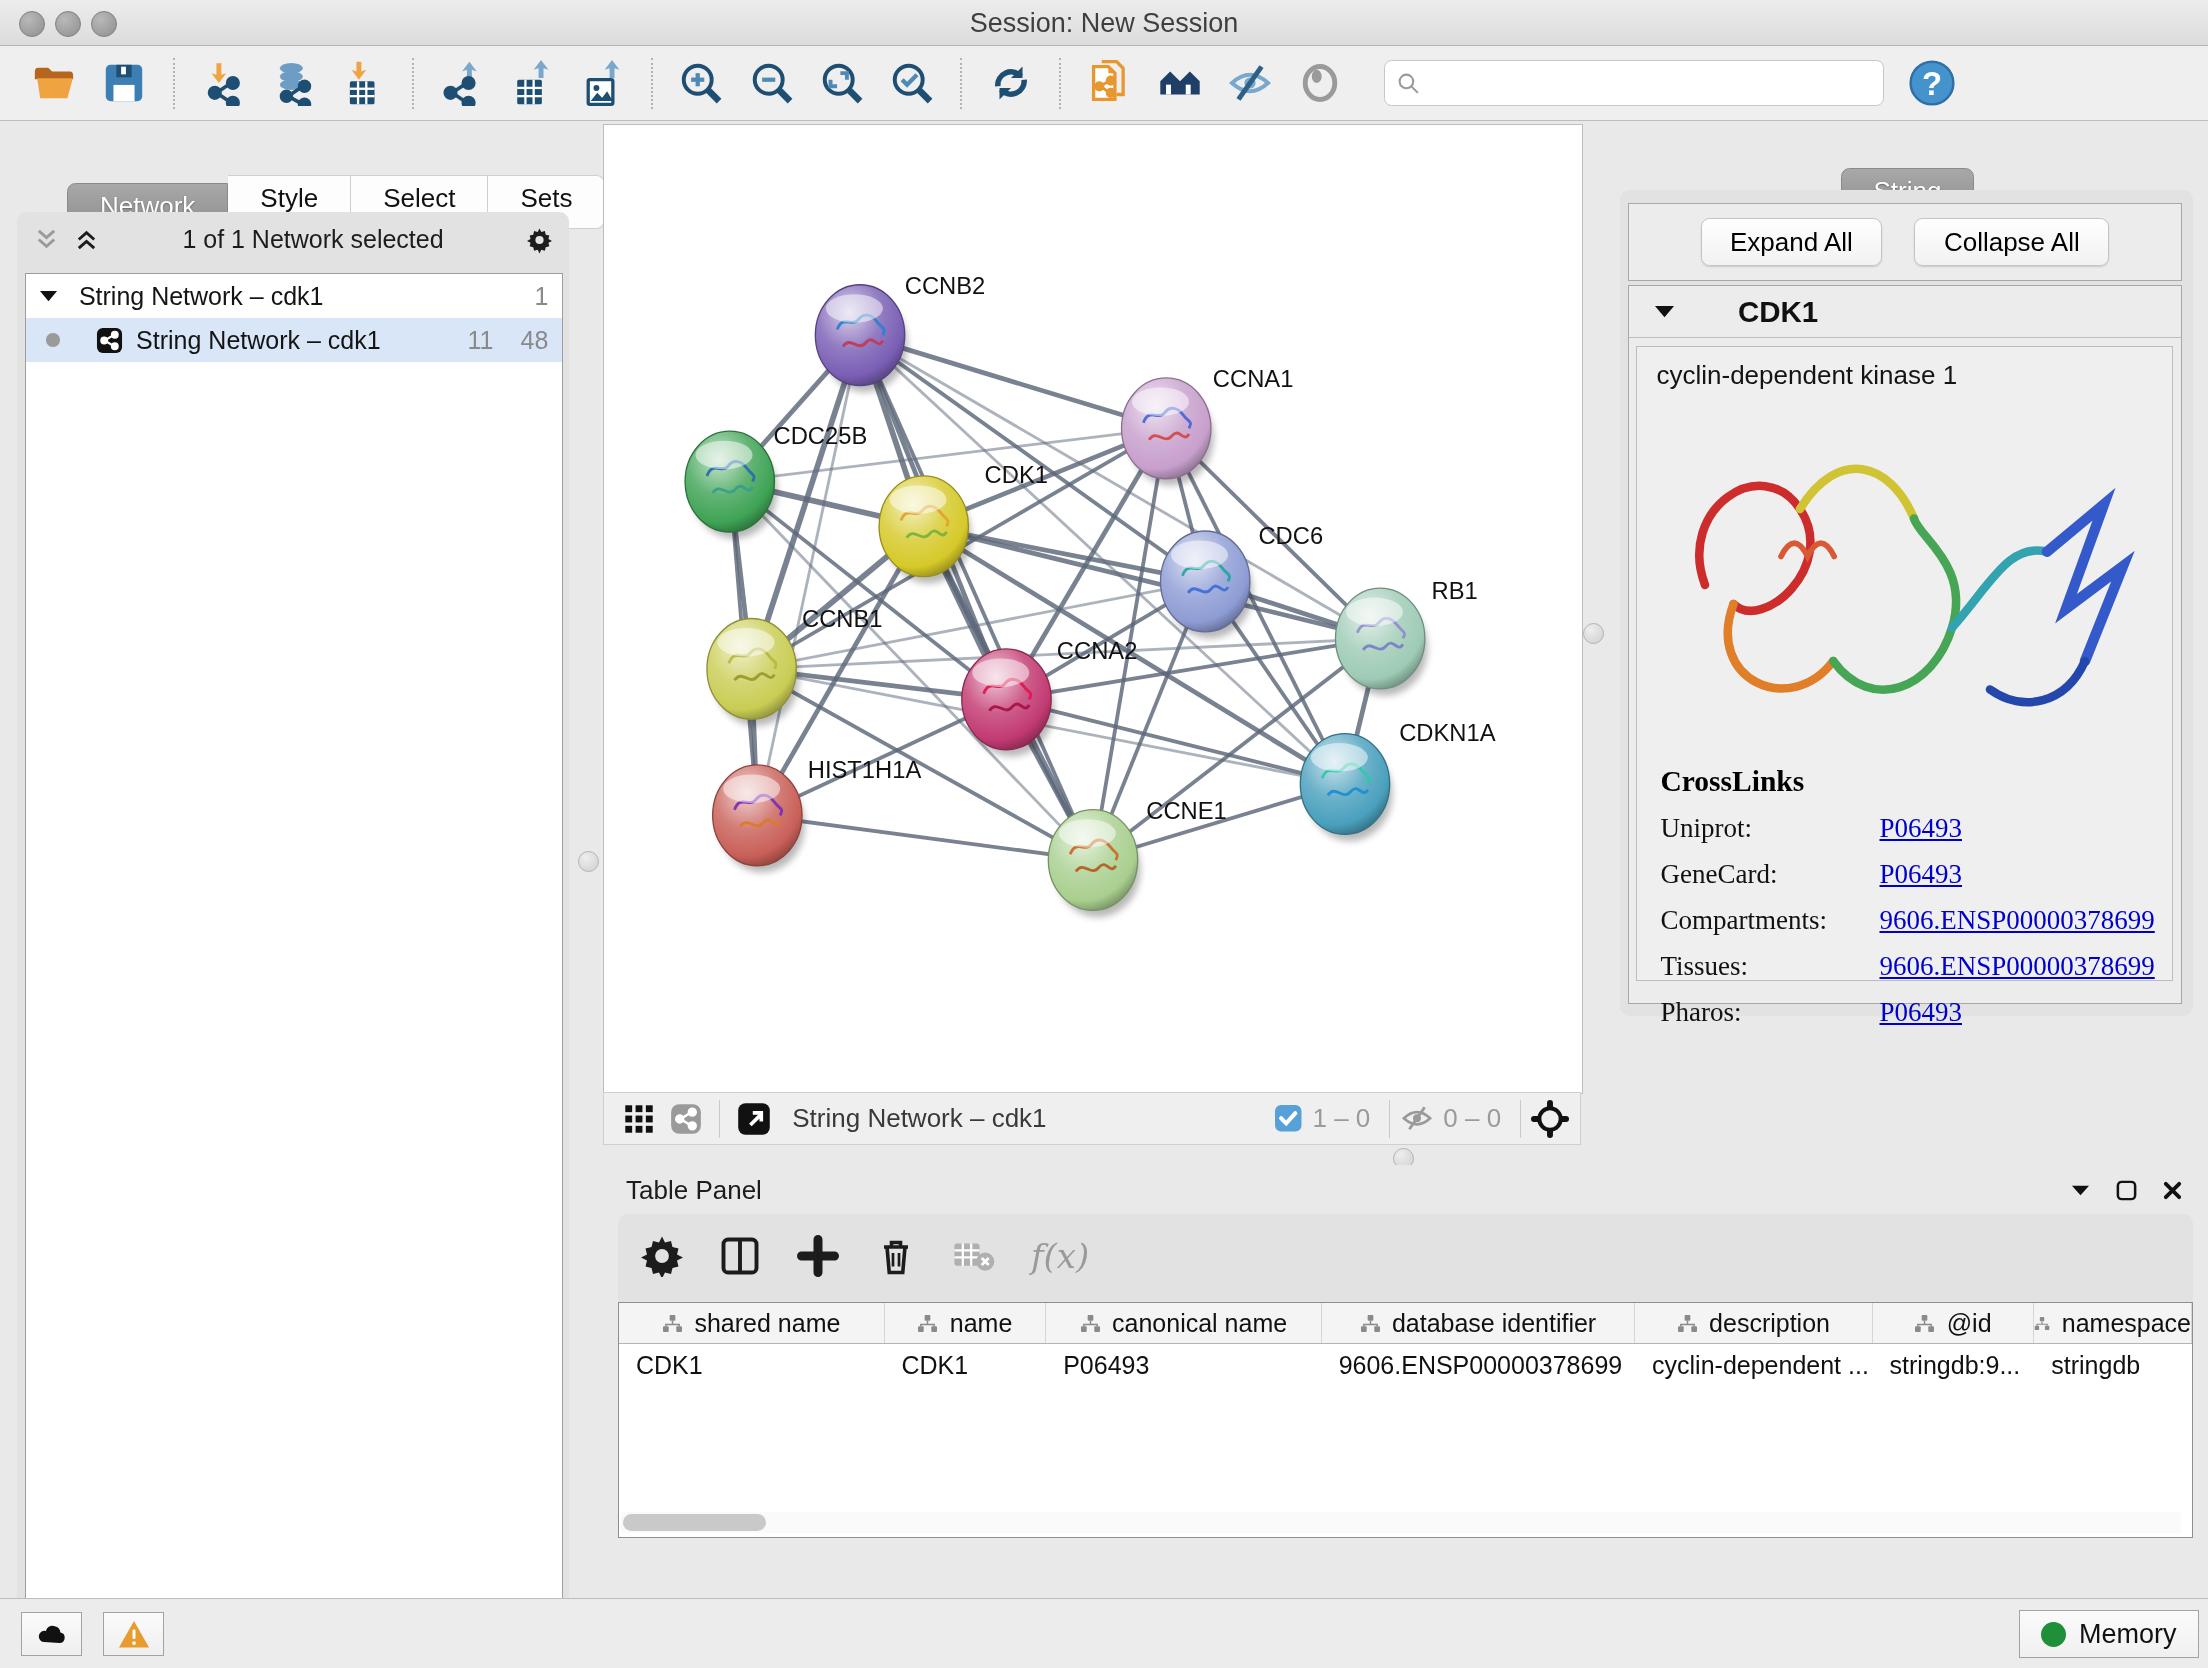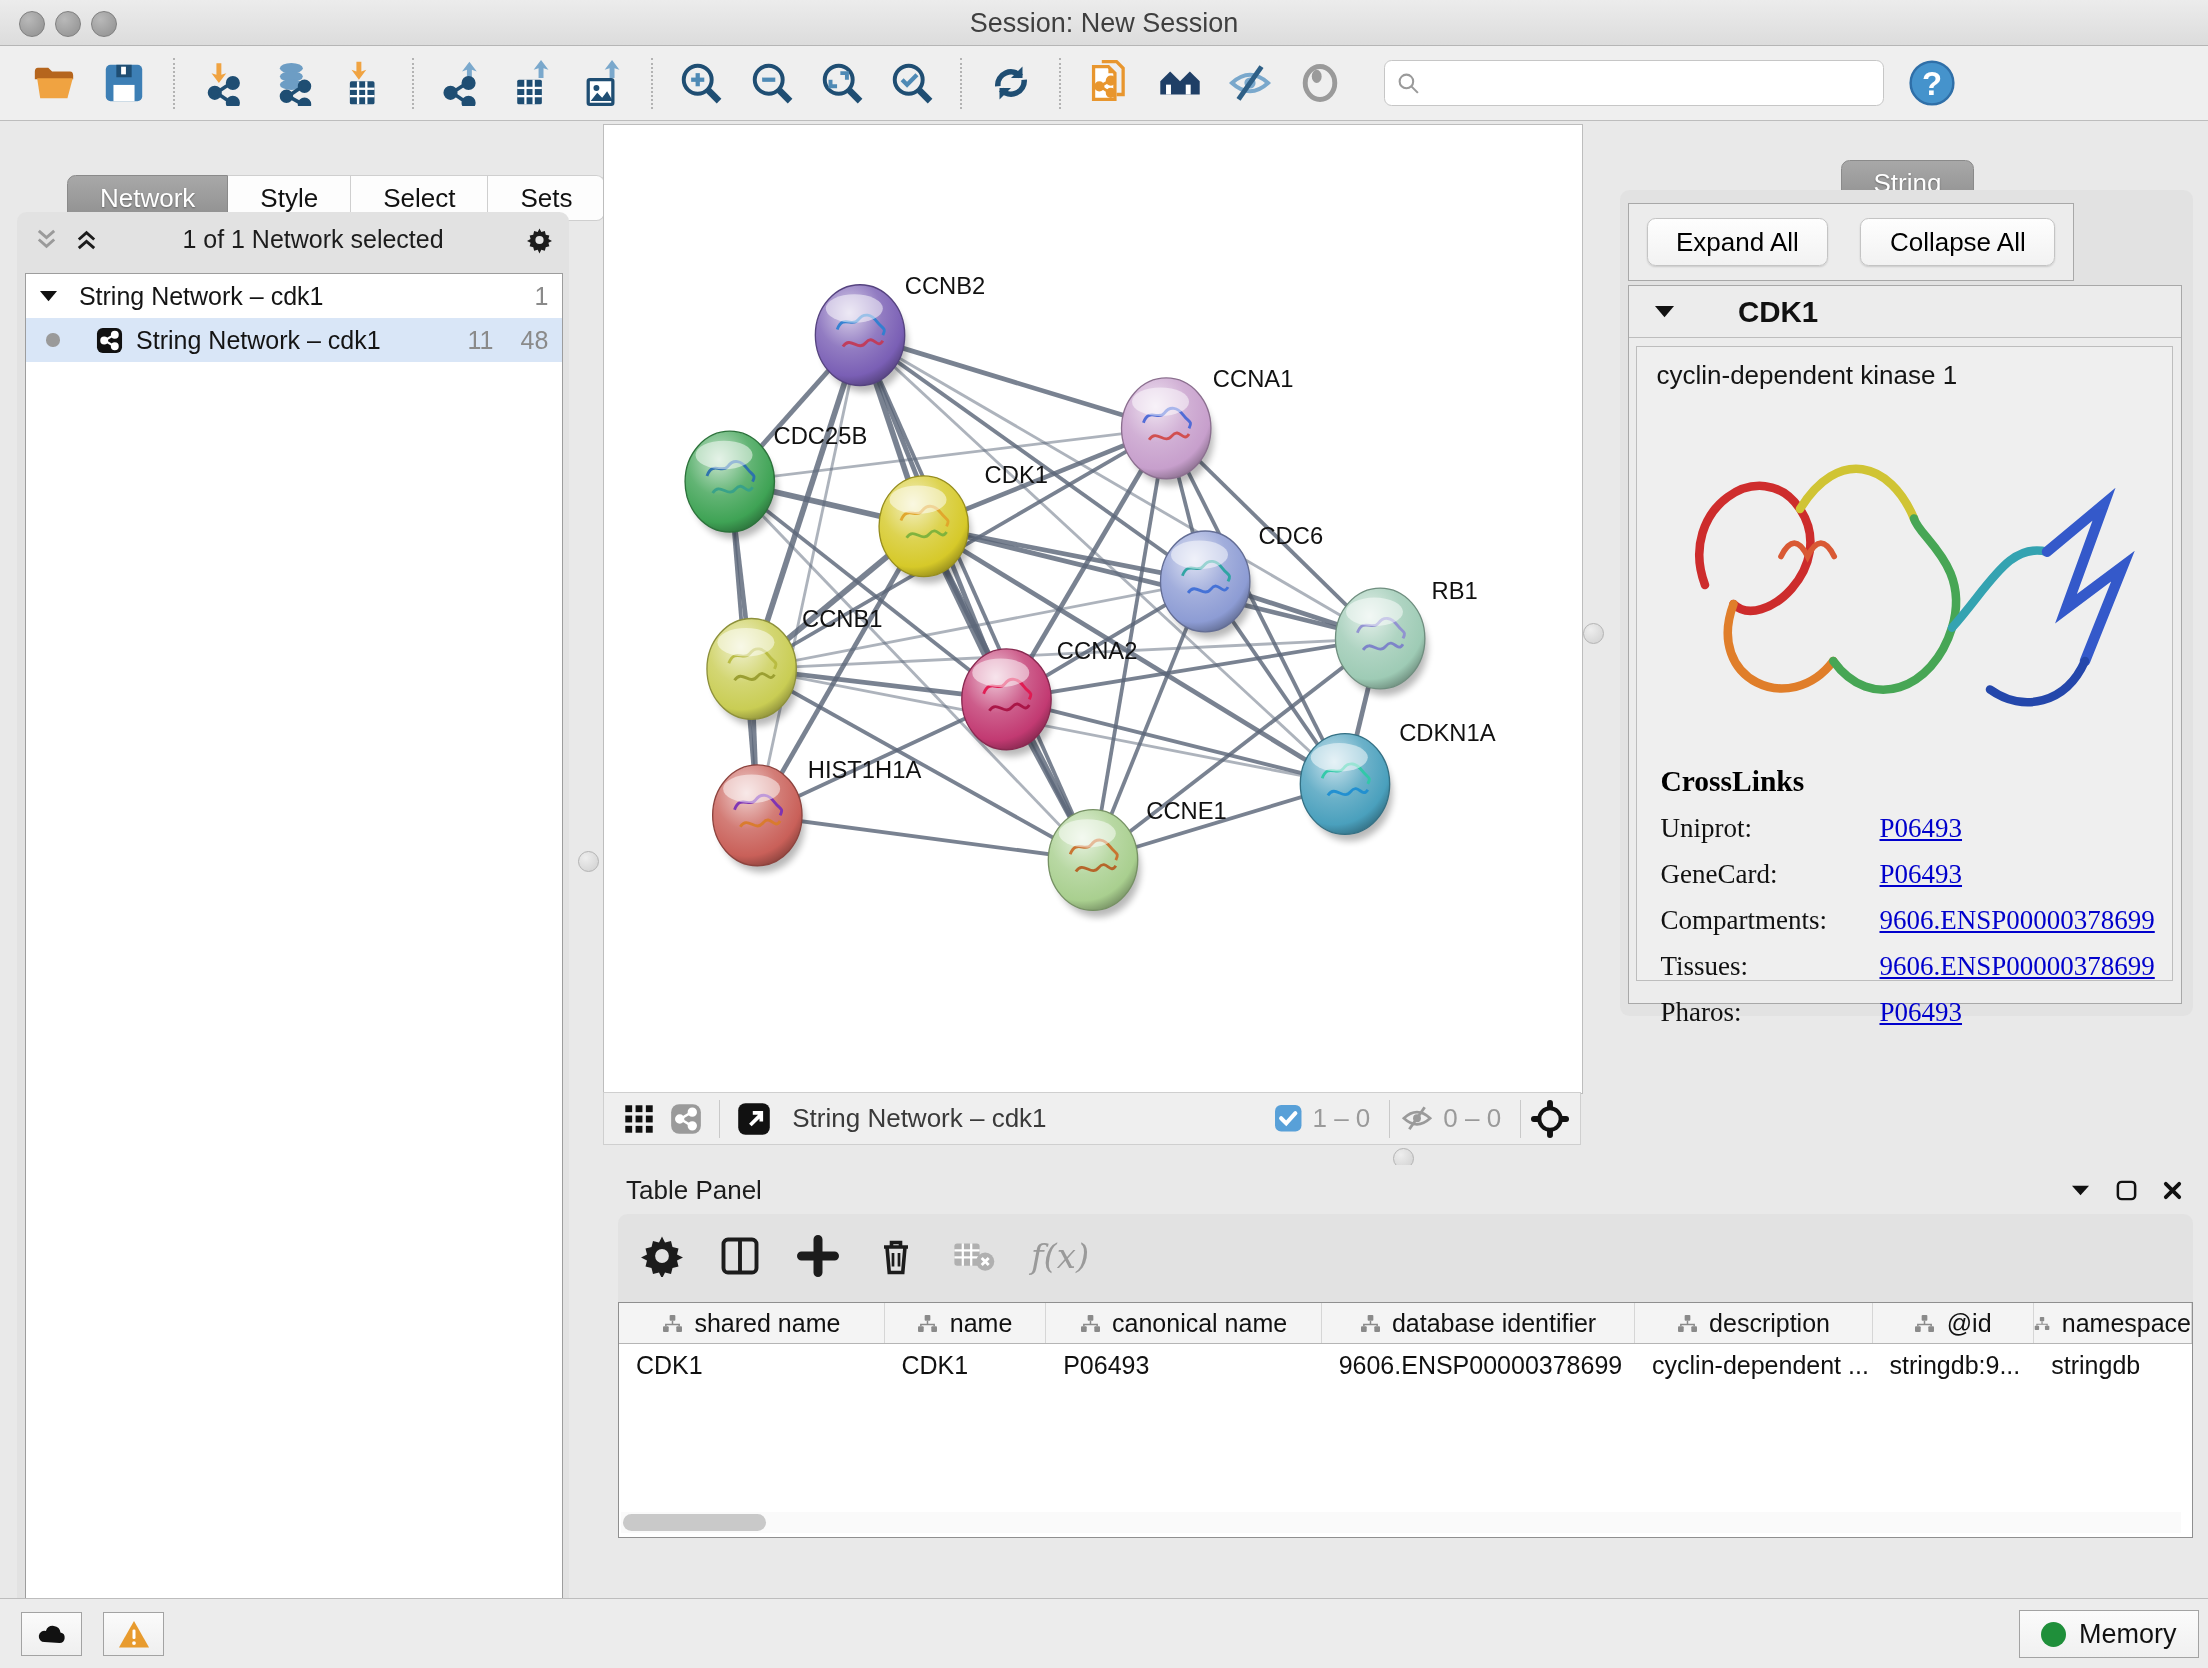--- a/index.html
+++ b/index.html
@@ -26,21 +26,21 @@
   
   .panel-title-row{display:flex;align-items:center;font-size:26px;color:#1c1c1c;}
   .panel-btns{margin-left:auto;display:flex;align-items:center;gap:21px;}
   .pb{width:25px;height:25px;display:flex;align-items:center;justify-content:center;}
 
   .seg-tabs{display:flex;}
   .seg-tab{font-size:26px;padding:6.7px 32px;background:#fdfdfd;border:1px solid #cfcfcf;color:#111;
     border-left:none;}
   .seg-tab:first-child{border-left:1px solid #cfcfcf;border-radius:8.6px 0 0 8.6px;}
   .seg-tab:last-child{border-radius:0 8.6px 8.6px 0;}
-  .seg-tab.active{background:linear-gradient(#a8a8a8,#8f8f8f);color:#fff;border-color:#8a8a8a;text-shadow:0 1px 1.9px rgba(0,0,0,.35);}
+  .seg-tab.active{background:linear-gradient(#a8a8a8,#8f8f8f);color:#fff;border-color:#8a8a8a;text-shadow:0 1px 1.9px rgba(0,0,0,.35);margin-top:8px;}
 
   
   .control-panel{position:absolute;left:0;top:122px;width:587px;height:1476px;background:#e9e9e9;}
   .cp-inner{position:absolute;left:17px;top:90px;width:552px;height:1480px;background:#e2e2e2;
     border-radius:9.5px;}
   .cp-toolbar{display:flex;align-items:center;height:55px;padding:0 17px;font-size:25px;color:#1c1c1c;}
   .tree-box{position:absolute;left:7.6px;top:61px;width:536px;height:1391px;background:#fff;
     border:1.9px solid #9d9d9d;}
   .tree-row{display:flex;align-items:center;height:44px;font-size:25px;color:#141414;padding:0 13.3px;}
   .tree-row.selected{background:#d9e6f7;}
@@ -57,21 +57,21 @@
   .nf-right{margin-left:auto;display:flex;align-items:center;}
   .nf-count{font-size:26px;color:#9a9a9a;margin:0 9.5px;}
 
   .splitter-dot{position:absolute;width:19px;height:19px;border-radius:50%;
     background:radial-gradient(circle at 35% 30%,#eee,#cfcfcf);border:1px solid #b3b3b3;}
 
   
   .results-panel{position:absolute;left:1607px;top:122px;width:601px;height:1032px;background:#e9e9e9;}
   .rp-tab-wrap{position:absolute;top:38px;left:0;right:0;display:flex;justify-content:center;}
   .rp-outer{position:absolute;left:13.3px;top:68px;width:573px;height:826px;background:#e2e2e2;border-radius:9.5px;}
-  .rp-box1{position:absolute;left:7.6px;top:13.3px;width:446px;height:78px;background:#ececec;border:1.9px solid #a8a8a8;
+  .rp-box1{position:absolute;left:7.6px;top:13.3px;width:554px;height:78px;background:#ececec;border:1.9px solid #a8a8a8;
     display:flex;align-items:center;justify-content:center;gap:32px;box-sizing:border-box;}
   .rp-btn{font-size:26px;padding:7.6px 28.5px;background:linear-gradient(#fefefe,#f2f2f2);
     border:1px solid #c4c4c4;border-radius:8.6px;box-shadow:0 1px 1.9px rgba(0,0,0,.15);}
   .rp-box2{position:absolute;left:7.6px;top:95px;width:554px;height:719px;background:#ececec;border:1.9px solid #a8a8a8;box-sizing:border-box;}
   .rp-gene-header{display:flex;align-items:center;height:51px;border-bottom:1.9px solid #bdbdbd;padding:0 25px;}
   .rp-gene-name{font-size:29.5px;font-weight:bold;color:#111;margin-left:63px;}
   .rp-box3{margin:7.6px;border:1px solid #bdbdbd;background:#efefef;height:635px;position:relative;box-sizing:border-box;}
   .rp-desc{font-size:26px;color:#141414;padding:13.3px 0 0 19px;}
   .crosslinks{position:absolute;left:23px;top:418px;font-family:"Liberation Serif",serif;}
   .cl-head{font-size:29.5px;font-weight:bold;color:#000;margin-bottom:13.3px;}

